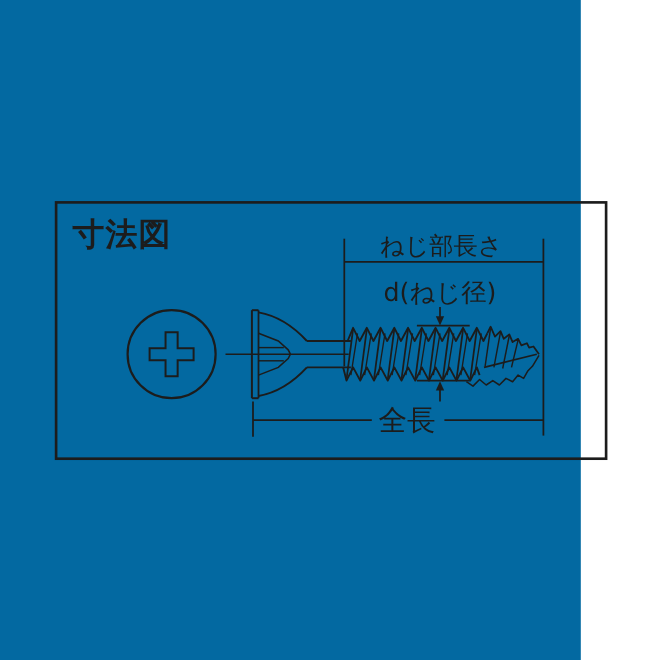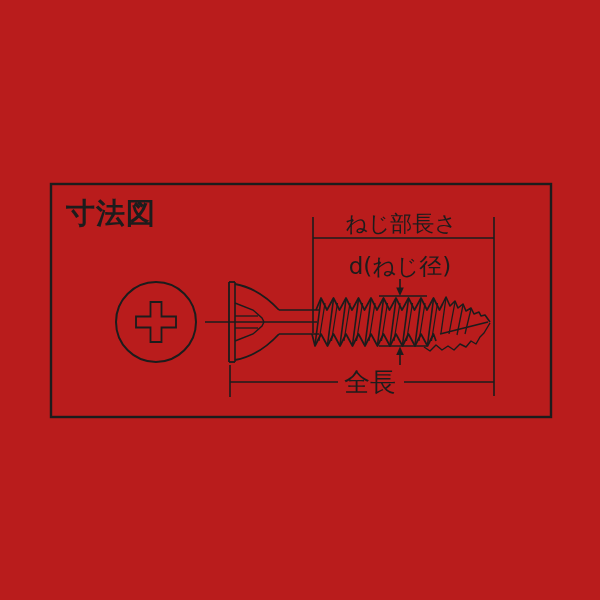--- a/index.html
+++ b/index.html
@@ -1,19 +1,19 @@
 <!DOCTYPE html>
 <html><head>
 <meta charset="utf-8">
 <style>
   html,body{margin:0;padding:0;background:#fff;}
   .stage{
     position:relative;
-    width:600px;height:600px;
-    background:#b91c1c;
+    width:528px;height:600px;
+    background:#0369a1;
     font-family:"DejaVu Sans","Liberation Sans",sans-serif;
   }
   svg{position:absolute;left:0;top:0;}
   .ln{stroke:#1c1c1c;fill:none;}
   .fillblk{fill:#1c1c1c;stroke:none;}
   text{fill:#1c1c1c;font-family:"DejaVu Sans","Liberation Sans",sans-serif;}
   .title-txt{font-size:29px;font-weight:600;letter-spacing:1px;}
   .dim-txt{font-size:22px;font-weight:500;}
   .dim-txt-d{font-size:23px;font-weight:500;}
   .dim-txt-zen{font-size:26px;font--weight:500;}

